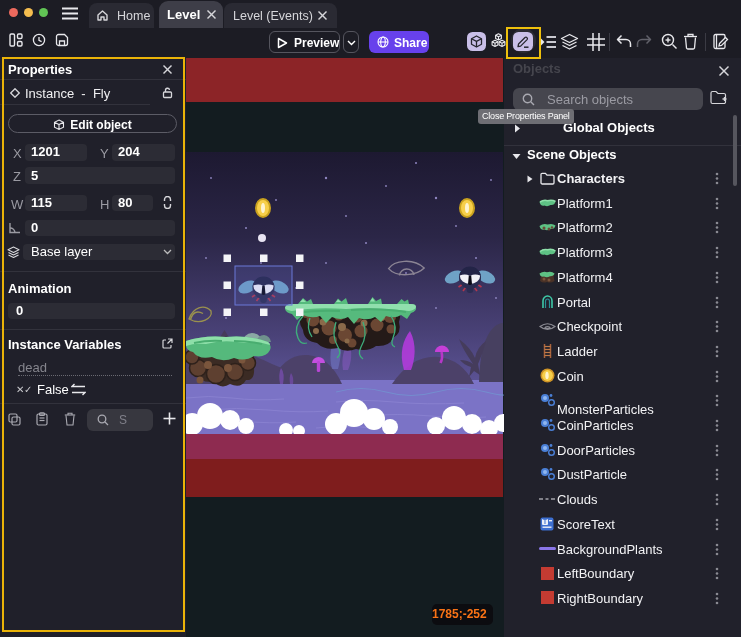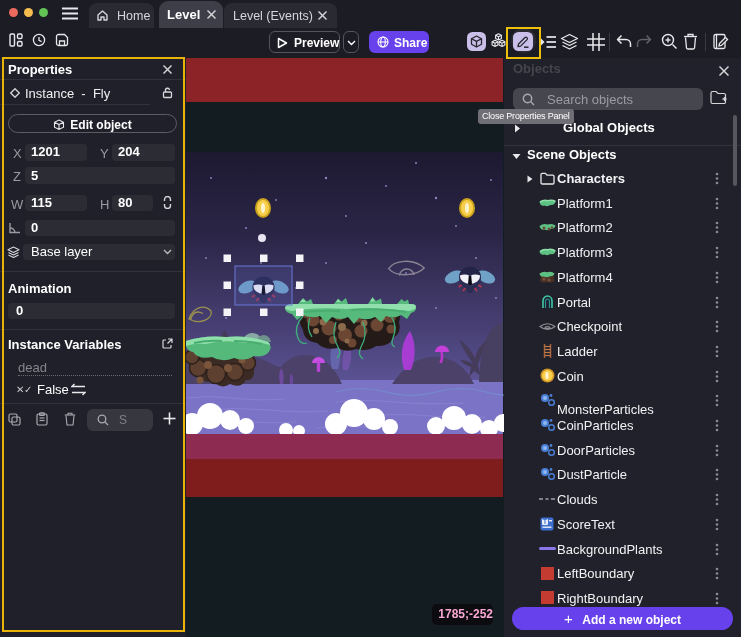--- a/index.html
+++ b/index.html
@@ -389,21 +389,21 @@
         <rect x="74" y="196.5" width="7.5" height="7.5"></rect>
         <rect x="110" y="196.5" width="7.5" height="7.5"></rect>
       <rect x="37.5" y="223.5" width="7.5" height="7.5"></rect>
         <rect x="110" y="223.5" width="7.5" height="7.5"></rect>
       <rect x="37.5" y="250.5" width="7.5" height="7.5"></rect>
         <rect x="74" y="250.5" width="7.5" height="7.5"></rect>
         <rect x="110" y="250.5" width="7.5" height="7.5"></rect>
     </g>
   </svg>
 
-  <div class="abs" style="left:246px;top:546px;width:61px;height:21px;background:#0c0c10;border-radius:5px;text-align:right;line-height:21px;font-size:12px;font-weight:bold;color:#f9a8d4;">1785;-252</div>
+  <div class="abs" style="left:246px;top:546px;width:61px;height:21px;background:#0c0c10;border-radius:5px;text-align:left;line-height:21px;font-size:12px;font-weight:bold;color:#f97316;">1785;-252</div>
 </div>
 
 <div class="abs" style="left:0;top:58px;width:186px;height:579px;background:#20202a;font-size:13px;">
 
   <div class="abs" style="left:0;top:0;width:186px;height:22px;border-bottom:1px solid #32323c;">
     <span class="abs" style="left:8px;top:4px;font-weight:bold;color:#fff;">Properties</span>
     <svg class="abs" style="left:162px;top:6px" width="11" height="11" viewBox="0 0 11 11">
       <g stroke="#d6d6da" stroke-width="1.4">
           <line x1="1.5" y1="1.5" x2="9.5" y2="9.5"></line>
           <line x1="9.5" y1="1.5" x2="1.5" y2="9.5"></line>
@@ -882,21 +882,17 @@
         <svg class="abs" style="left:211px;top:6px" width="4" height="13" viewBox="0 0 4 13">
           <g fill="#8a8a92">
             <circle cx="2" cy="2" r="1.3"></circle>
             <circle cx="2" cy="6.5" r="1.3"></circle>
             <circle cx="2" cy="11" r="1.3"></circle>
           </g>
         </svg>
       </div>
 </div>
 
-  <div class="abs" style="left:8px;top:549px;width:221px;height:23px;background:#6741ec;border-radius:12px;text-align:center;line-height:23px;">
-    <span style="font-size:15px;color:#fff;position:relative;top:0px;">+</span>
-    <span style="font-size:12px;font-weight:bold;color:#fff;margin-left:6px;">Add a new object</span>
-  </div>
 
   <div class="abs" style="left:229px;top:57px;width:4px;height:71px;background:#56565e;border-radius:2px;"></div>
 </div>
 
 <div class="abs" style="left:478px;top:65px;height:15px;background:#6e6e74;border-radius:3px;line-height:15px;font-size:9px;letter-spacing:-0.2px;color:#fff;white-space:nowrap;padding:0 4px;margin-top:44px;">Close Properties Panel</div>
 
 </body></html>

